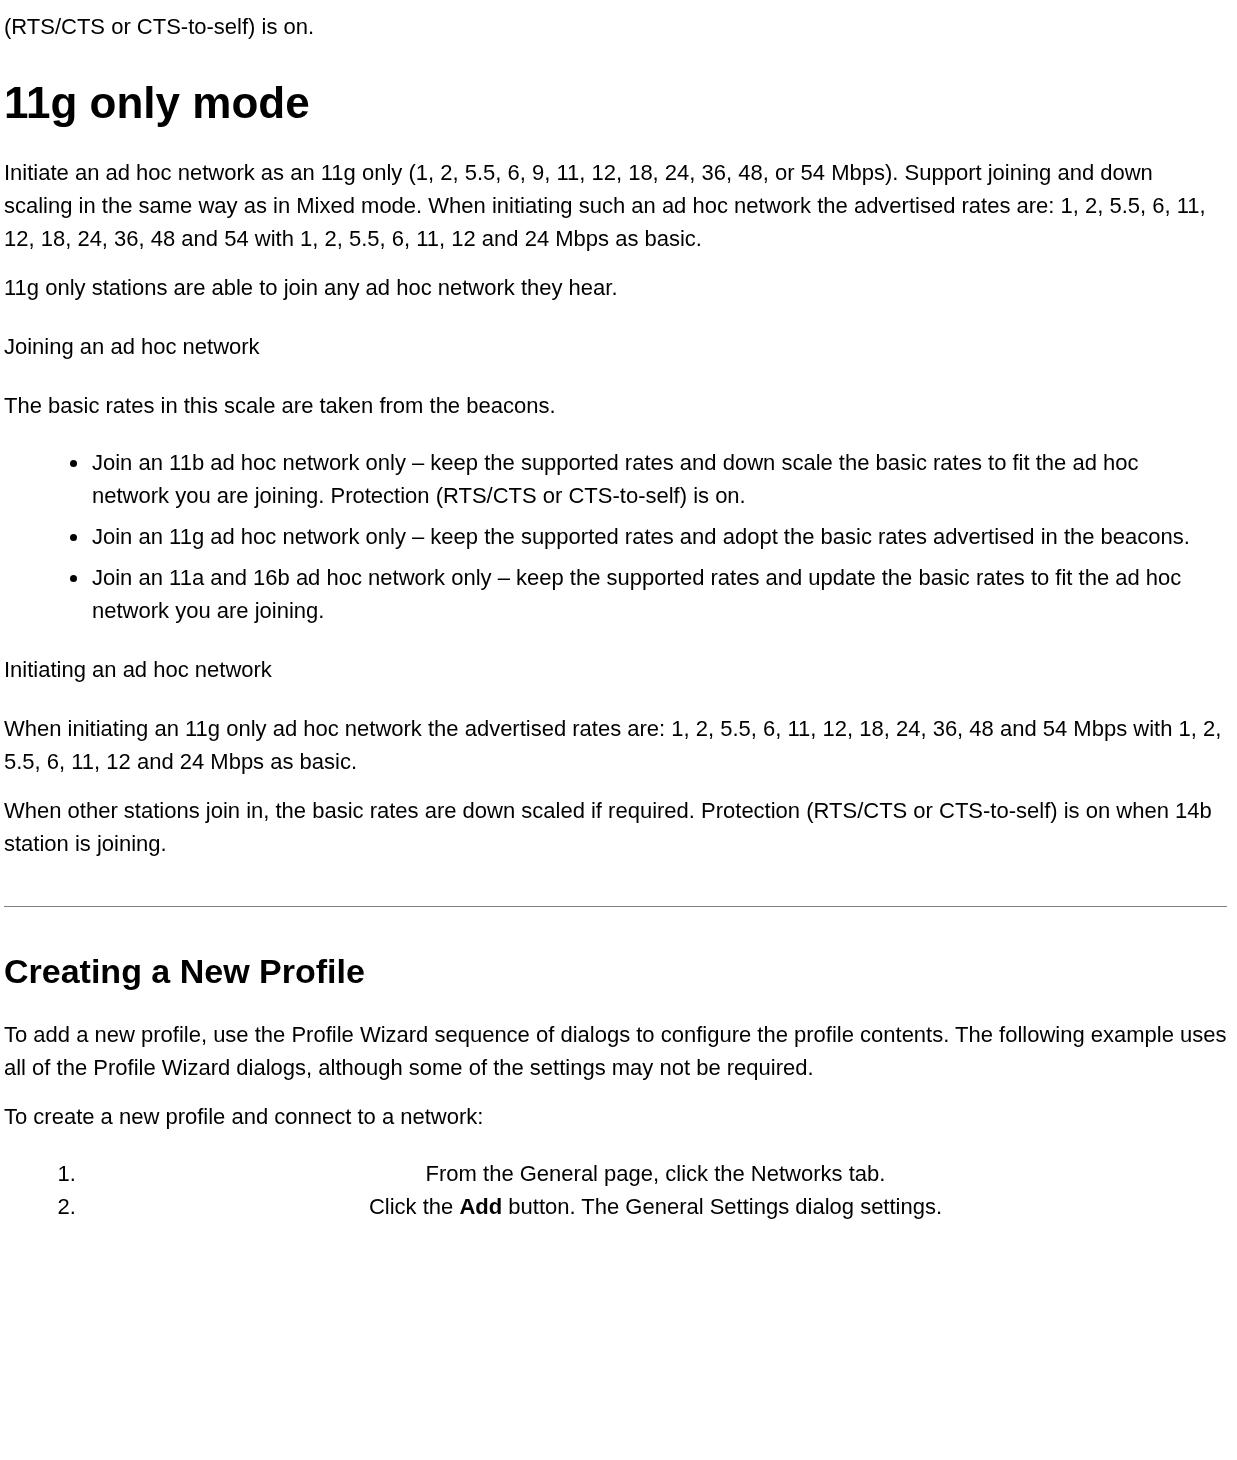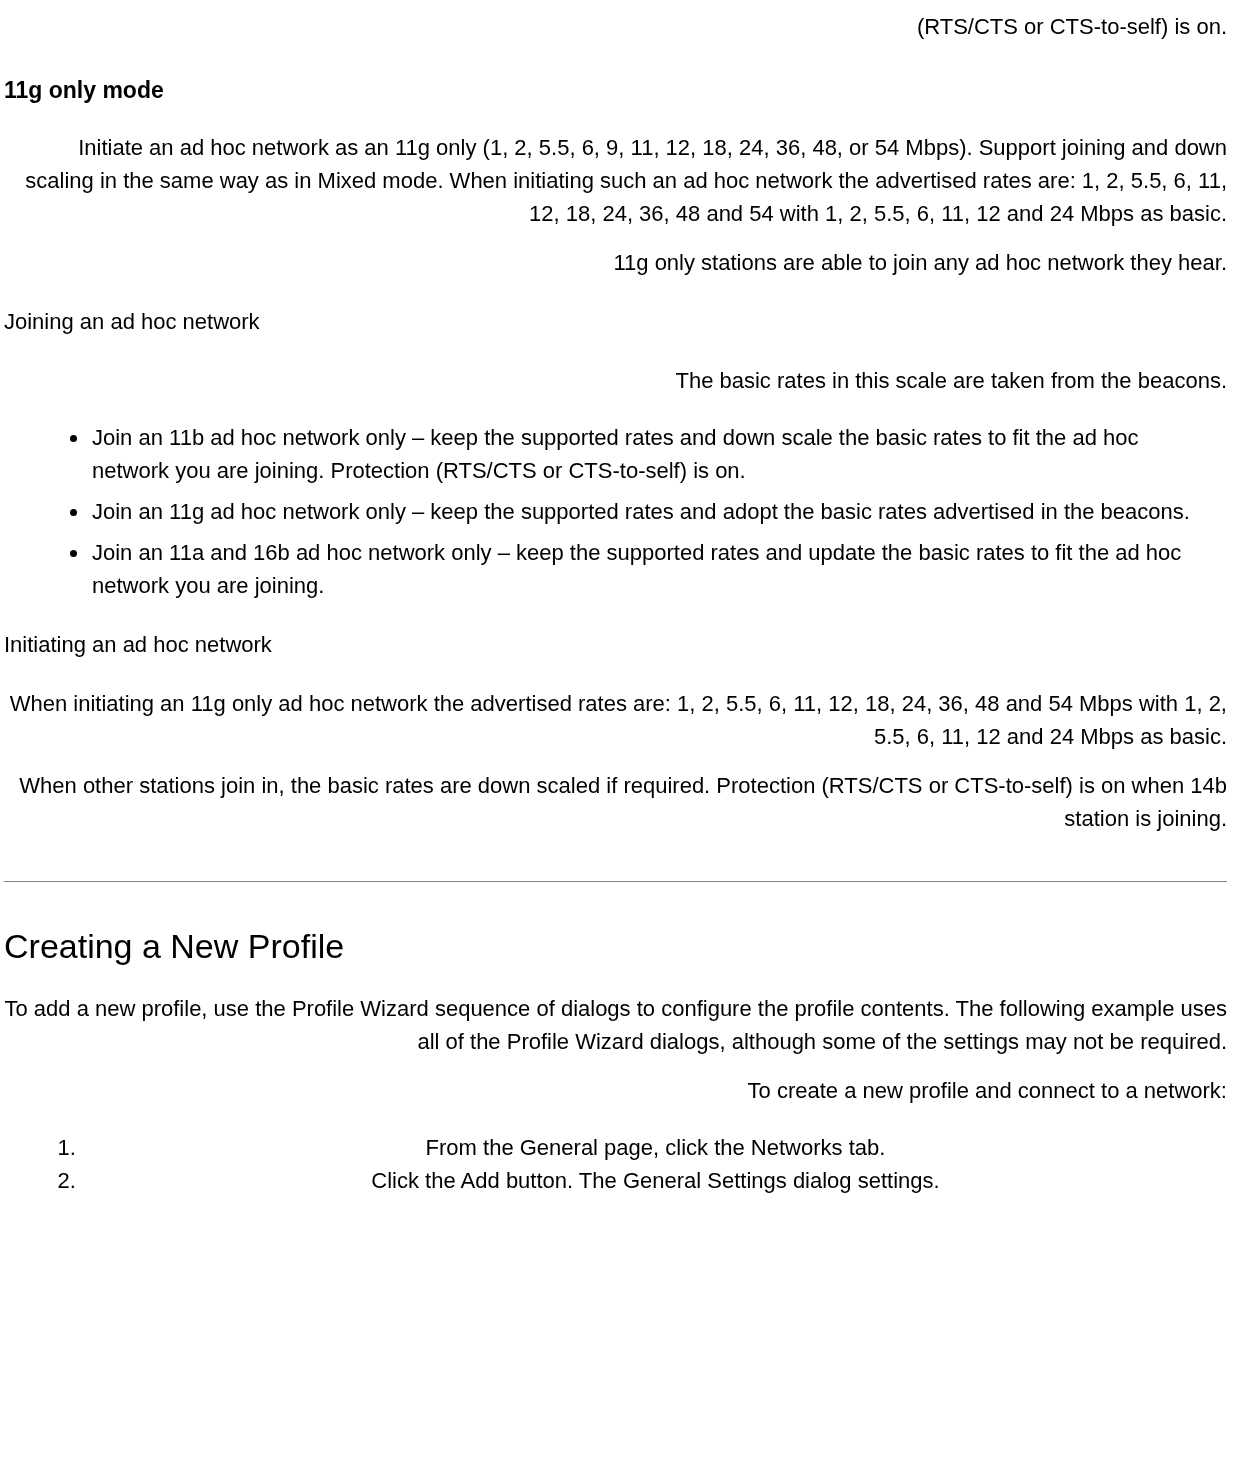--- a/index.html
+++ b/index.html
@@ -11,31 +11,31 @@
   body {
     width: 1237px;
     min-height: 1460px;
     box-sizing: border-box;
     padding: 8px 10px 8px 4px;
     font-family: "Liberation Sans", sans-serif;
     font-size: 22px;
     line-height: 1.5;
     overflow: hidden;
   }
-  p { margin: 16px 0; text-align: right; }
+  p { margin: 16px 0; }
   .fragment { margin-top: 2px; margin-bottom: 24px; }
   h2.section-title {
-    font-size: 23px;
+    font-size: 44px;
     font-weight: bold;
     margin: 34px 0 26px 0;
     line-height: 1.2;
   }
   h2.section-title-lg {
     font-size: 34px;
-    font-weight: normal;
+    font-weight: bold;
     margin: 44px 0 26px 0;
     line-height: 1.2;
   }
   .subheading {
     font-weight: normal;
     margin: 26px 0;
   }
   ul.bullet-list {
     margin: 24px 0;
     padding-left: 78px;
@@ -45,21 +45,21 @@
   ol.step-list {
     margin: 24px 0 0 0;
     padding-left: 78px;
   }
   ol.step-list li { margin: 0; padding-left: 2px; text-align: center; }
   hr.divider {
     border: none;
     border-top: 1px solid #808080;
     margin: 46px 0 0 0;
   }
-  b { font-weight: normal; }
+  b { font-weight: bold; }
 </style>
 </head>
 <body>
 
 <p class="fragment">(RTS/CTS or CTS-to-self) is on.</p>
 
 <h2 class="section-title">11g only mode</h2>
 
 <p>Initiate an ad hoc network as an 11g only (1, 2, 5.5, 6, 9, 11, 12, 18, 24, 36, 48, or 54 Mbps). Support joining and down scaling in the same way as in Mixed mode. When initiating such an ad hoc network the advertised rates are: 1, 2, 5.5, 6, 11, 12, 18, 24, 36, 48 and 54 with 1, 2, 5.5, 6, 11, 12 and 24 Mbps as basic.</p>
 

